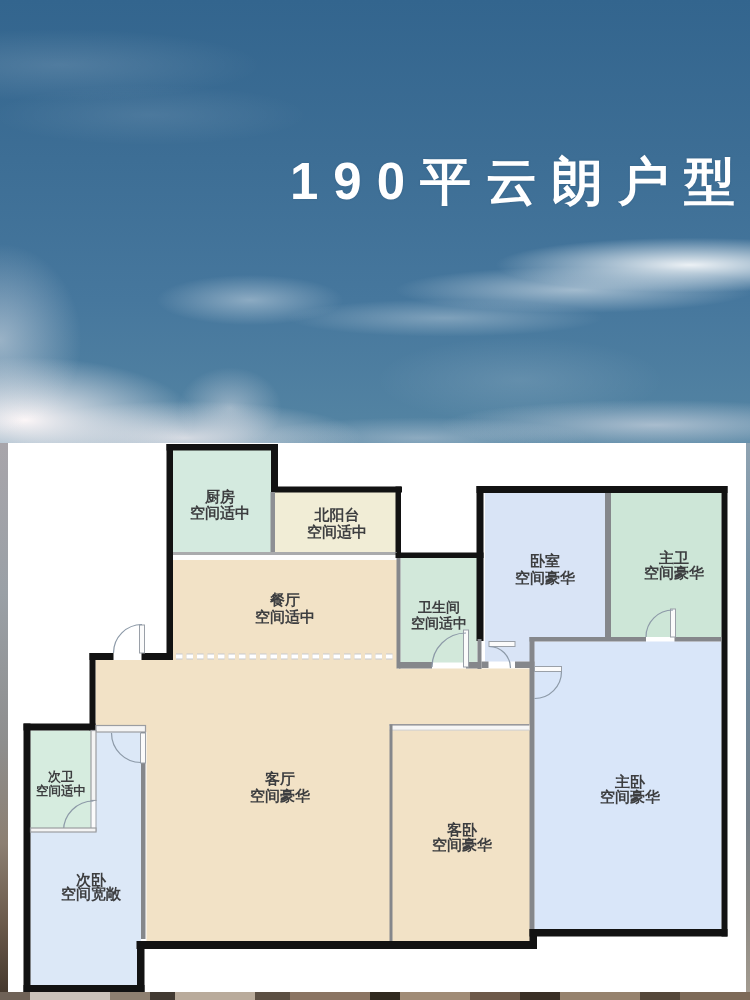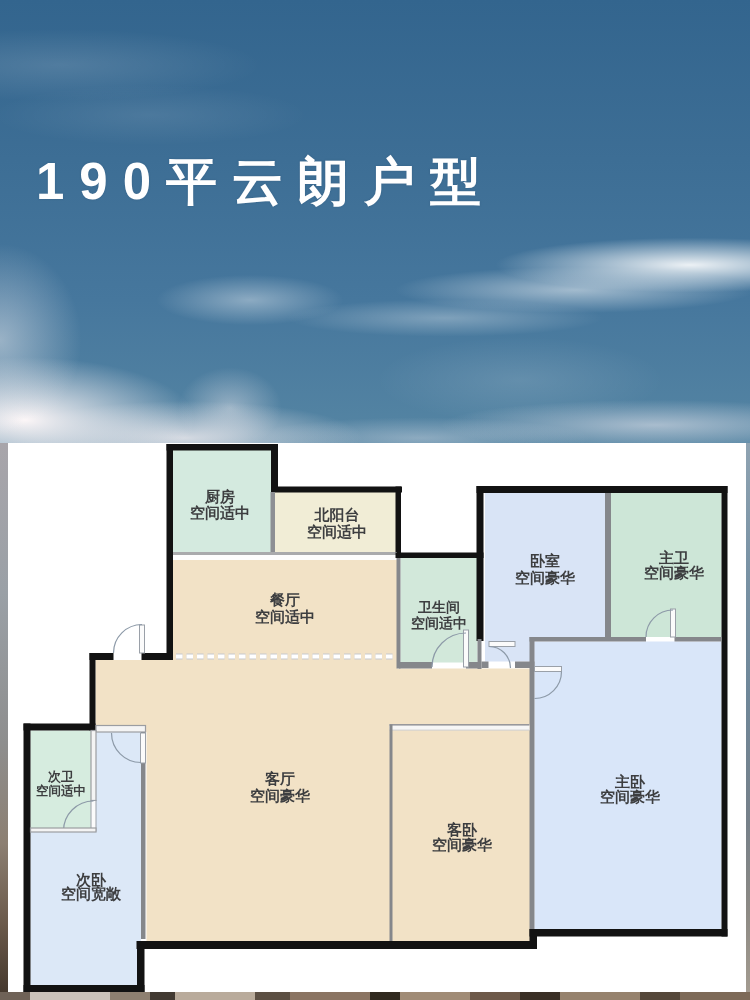--- a/index.html
+++ b/index.html
@@ -21,21 +21,21 @@
       radial-gradient(ellipse 220px 42px at 150px 115px, rgba(255,255,255,.09), rgba(255,255,255,0) 72%),
       linear-gradient(#33658e 0px, #3d6e95 160px, #46779d 300px, #5585a3 443px, #6f8fa3 700px, #85929b 992px, #85929b 1000px);
   }
   .lstrip{position:absolute;left:0;top:443px;width:8px;height:549px;
     background:linear-gradient(#a8a5aa 0px,#9aa0a6 150px,#8e8e8e 300px,#8c7f72 400px,#6b5a4b 480px,#46392e 549px);}
   .rstrip{position:absolute;left:746px;top:443px;width:4px;height:549px;
     background:linear-gradient(#8fa3b2 0px,#7a93a5 120px,#6f8799 250px,#768089 380px,#8d8a84 470px,#a39b90 549px);}
   .bstrip{position:absolute;left:0;top:992px;width:750px;height:8px;
     background:linear-gradient(90deg,#6f6257 0 30px,#c9c2ba 30px 110px,#8e8071 110px 150px,#423a32 150px 175px,#b9ab9b 175px 255px,#5c4f43 255px 290px,#8a7462 290px 370px,#30291f 370px 400px,#a08b76 400px 470px,#6d5949 470px 520px,#3a2f26 520px 560px,#96826d 560px 640px,#55473a 640px 680px,#7d6a58 680px 750px);
   }
-  .title{position:absolute;left:0;top:148px;width:750px;text-align:left;
+  .title{position:absolute;left:0;top:148px;width:750px;text-align:right;
     color:#ffffff;font-size:51px;font-weight:bold;letter-spacing:15px;padding-left:36px;box-sizing:border-box;
     text-shadow:0 0 2px rgba(40,70,100,.35);}
 </style>
 </head>
 <body>
 
 <div class="sky"></div>
 
 <div class="bstrip"></div>
 

